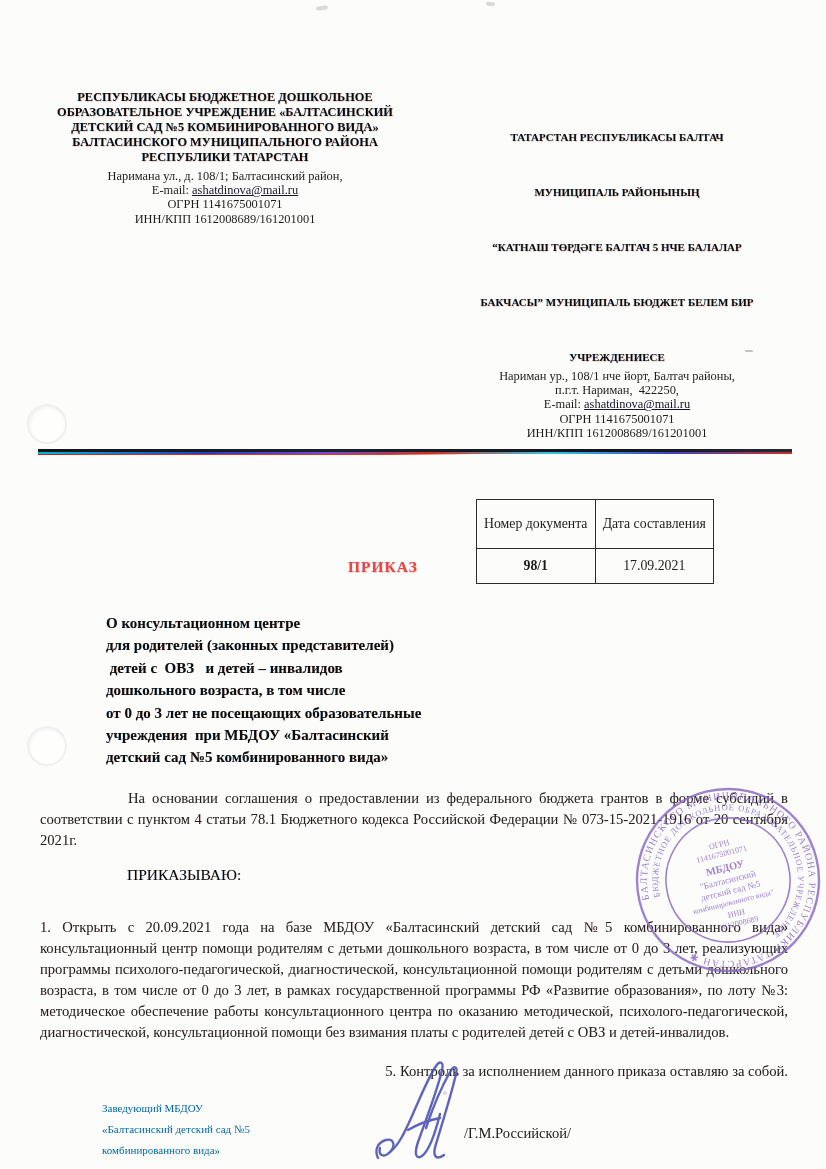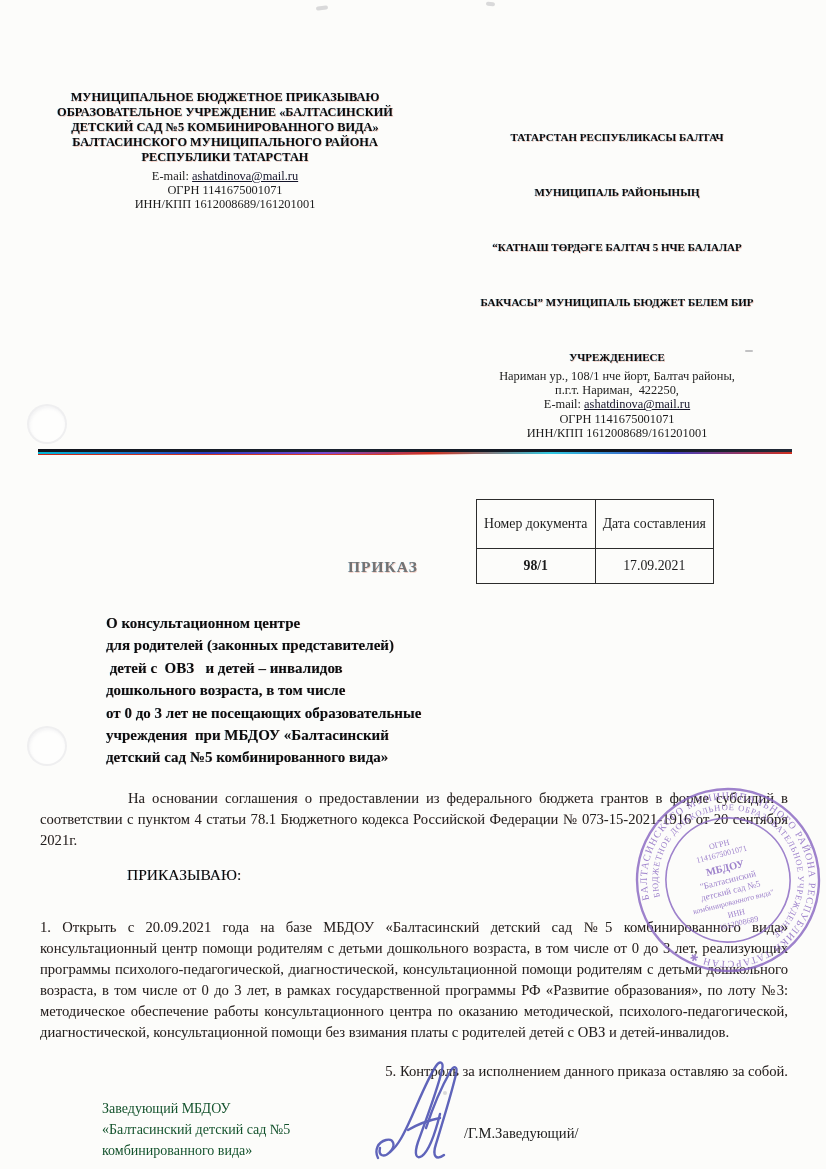--- a/index.html
+++ b/index.html
@@ -29,21 +29,21 @@
   .org-name-group{margin-bottom:4px;}
   
   .separator{margin:9px 34px 0 38px;height:7px;position:relative;}
   .separator .bar-main{height:3px;background:linear-gradient(90deg,#10141c,#1a2230 40%,#10141c 75%,#232a38);}
   .separator .bar-fringe{height:1.6px;background:linear-gradient(90deg,#00b8d8,#2a3cc0 22%,#7a4ad0 38%,#d03020 52%,#30c8e0 68%,#4040c0 84%,#d03020);}
   .separator .bar-red{height:1.6px;width:58%;background:linear-gradient(90deg,#c62818,#d84028 80%,transparent);}
   
   .title-table-row{position:relative;height:86px;margin-top:43px;}
   .order-title{
     position:absolute;left:348px;top:59px;
-    font-weight:bold;font-size:15.5px;color:#737373;letter-spacing:1px;
+    font-weight:bold;font-size:15.5px;color:#ef4444;letter-spacing:1px;
     text-shadow:0.6px 0.5px 0 rgba(220,40,0,.2), -0.6px -0.5px 0 rgba(0,170,255,.25);
   }
   table.doc-table{
     position:absolute;left:476px;top:0;
     border-collapse:collapse;width:238px;table-layout:fixed;
   }
   table.doc-table td{
     border:1.6px solid #2c2c2c;
     text-align:center;vertical-align:middle;
     font-size:13.8px;color:#1c1c1c;
@@ -68,21 +68,21 @@
   .preamble{margin-top:19px;text-indent:88px;}
   .resolution{
     margin:15px 0 0 127px;
     font-weight:normal;font-size:15.5px;color:#0a0a0a;
     text-shadow:0.5px 0.4px 0 rgba(220,40,0,.2), -0.5px -0.4px 0 rgba(0,170,255,.22);
   }
   .item-1{margin-top:33px;}
   .item-5{margin-top:18px;text-align:right;}
   
   .sig-row{position:relative;margin:16px 38px 0 102px;height:120px;}
-  .sig-left div{font-size:14px;line-height:21px;color:#14532d;white-space:pre;}
+  .sig-left div{font-size:11px;line-height:21px;color:#0369a1;white-space:pre;}
   .sig-autograph{position:absolute;left:266px;top:-40px;}
   .sig-name{position:absolute;left:362px;top:27px;font-size:14.6px;color:#212121;}
   
   .stamp{
     position:absolute;left:632px;top:784px;width:192px;height:192px;
     transform:rotate(-14deg);
     opacity:.82;
     pointer-events:none;
   }
   
@@ -109,26 +109,27 @@
   <div class="speck sp-2"></div>
   <div class="speck sp-3"></div>
   <div class="speck sp-4"></div>
 
   <div class="hole-punch hp-1"></div>
   <div class="hole-punch hp-2"></div>
 
   <div class="header-row">
     <div class="org-block left">
       <div class="org-name-group">
-        <div class="org-name">МУНИЦИПАЛЬНОЕ БЮДЖЕТНОЕ ПРИКАЗЫВАЮ</div>
+        <div class="org-name">РЕСПУБЛИКАСЫ БЮДЖЕТНОЕ ДОШКОЛЬНОЕ</div>
         <div class="org-name">ОБРАЗОВАТЕЛЬНОЕ УЧРЕЖДЕНИЕ «БАЛТАСИНСКИЙ</div>
         <div class="org-name">ДЕТСКИЙ САД №5 КОМБИНИРОВАННОГО ВИДА»</div>
         <div class="org-name">БАЛТАСИНСКОГО МУНИЦИПАЛЬНОГО РАЙОНА</div>
         <div class="org-name">РЕСПУБЛИКИ ТАТАРСТАН</div>
       </div>
+      <div class="org-addr">Наримана ул., д. 108/1; Балтасинский район,</div>
       <div class="org-addr"><span>E-mail: </span><span class="email-link">ashatdinova@mail.ru</span></div>
       <div class="org-addr">ОГРН 1141675001071</div>
       <div class="org-addr">ИНН/КПП 1612008689/161201001</div>
     </div>
     <div class="org-block right">
       <div class="org-name-group">
         <div class="org-name">ТАТАРСТАН РЕСПУБЛИКАСЫ БАЛТАЧ</div>
         <div class="org-name">МУНИЦИПАЛЬ РАЙОНЫНЫҢ</div>
         <div class="org-name">“КАТНАШ ТӨРДӘГЕ БАЛТАЧ 5 НЧЕ БАЛАЛАР</div>
         <div class="org-name">БАКЧАСЫ” МУНИЦИПАЛЬ БЮДЖЕТ БЕЛЕМ БИР</div>
@@ -190,21 +191,21 @@
     <div class="sig-autograph">
       <svg width="92" height="112" viewBox="0 0 92 112">
         <g fill="none" stroke="#4a50b2" stroke-width="2.4" stroke-linecap="round" opacity="0.88">
           <path d="M 10,100 C 6,92 10,84 18,82 C 26,80 28,88 22,94 C 16,100 10,98 12,90"></path>
           <path d="M 22,94 C 30,88 36,76 44,58 C 52,40 60,20 68,8 C 72,2 76,4 74,12 C 70,30 58,62 50,84 C 46,96 48,102 54,98 C 62,92 68,72 72,56"></path>
           <path d="M 58,70 C 64,52 74,28 82,14 C 86,7 90,8 88,16 C 84,34 74,66 68,86 C 64,98 68,103 76,97"></path>
           <path d="M 40,72 C 50,66 62,62 72,60"></path>
         </g>
       </svg>
     </div>
-    <div class="sig-name">/Г.М.Заведующий/</div>
+    <div class="sig-name">/Г.М.Российской/</div>
   </div>
 
   <div class="stamp">
     <svg width="192" height="192" viewBox="0 0 192 192">
       <defs>
         <path id="stampOuterPath" d="M 96,96 m -81,0 a 81,81 0 1,1 162,0 a 81,81 0 1,1 -162,0"></path>
         <path id="stampInnerPath" d="M 96,96 m -70,0 a 70,70 0 1,1 140,0 a 70,70 0 1,1 -140,0"></path>
       </defs>
       <g fill="none" stroke="#8a68c2">
         <circle cx="96" cy="96" r="91" stroke-width="2.4"></circle>

